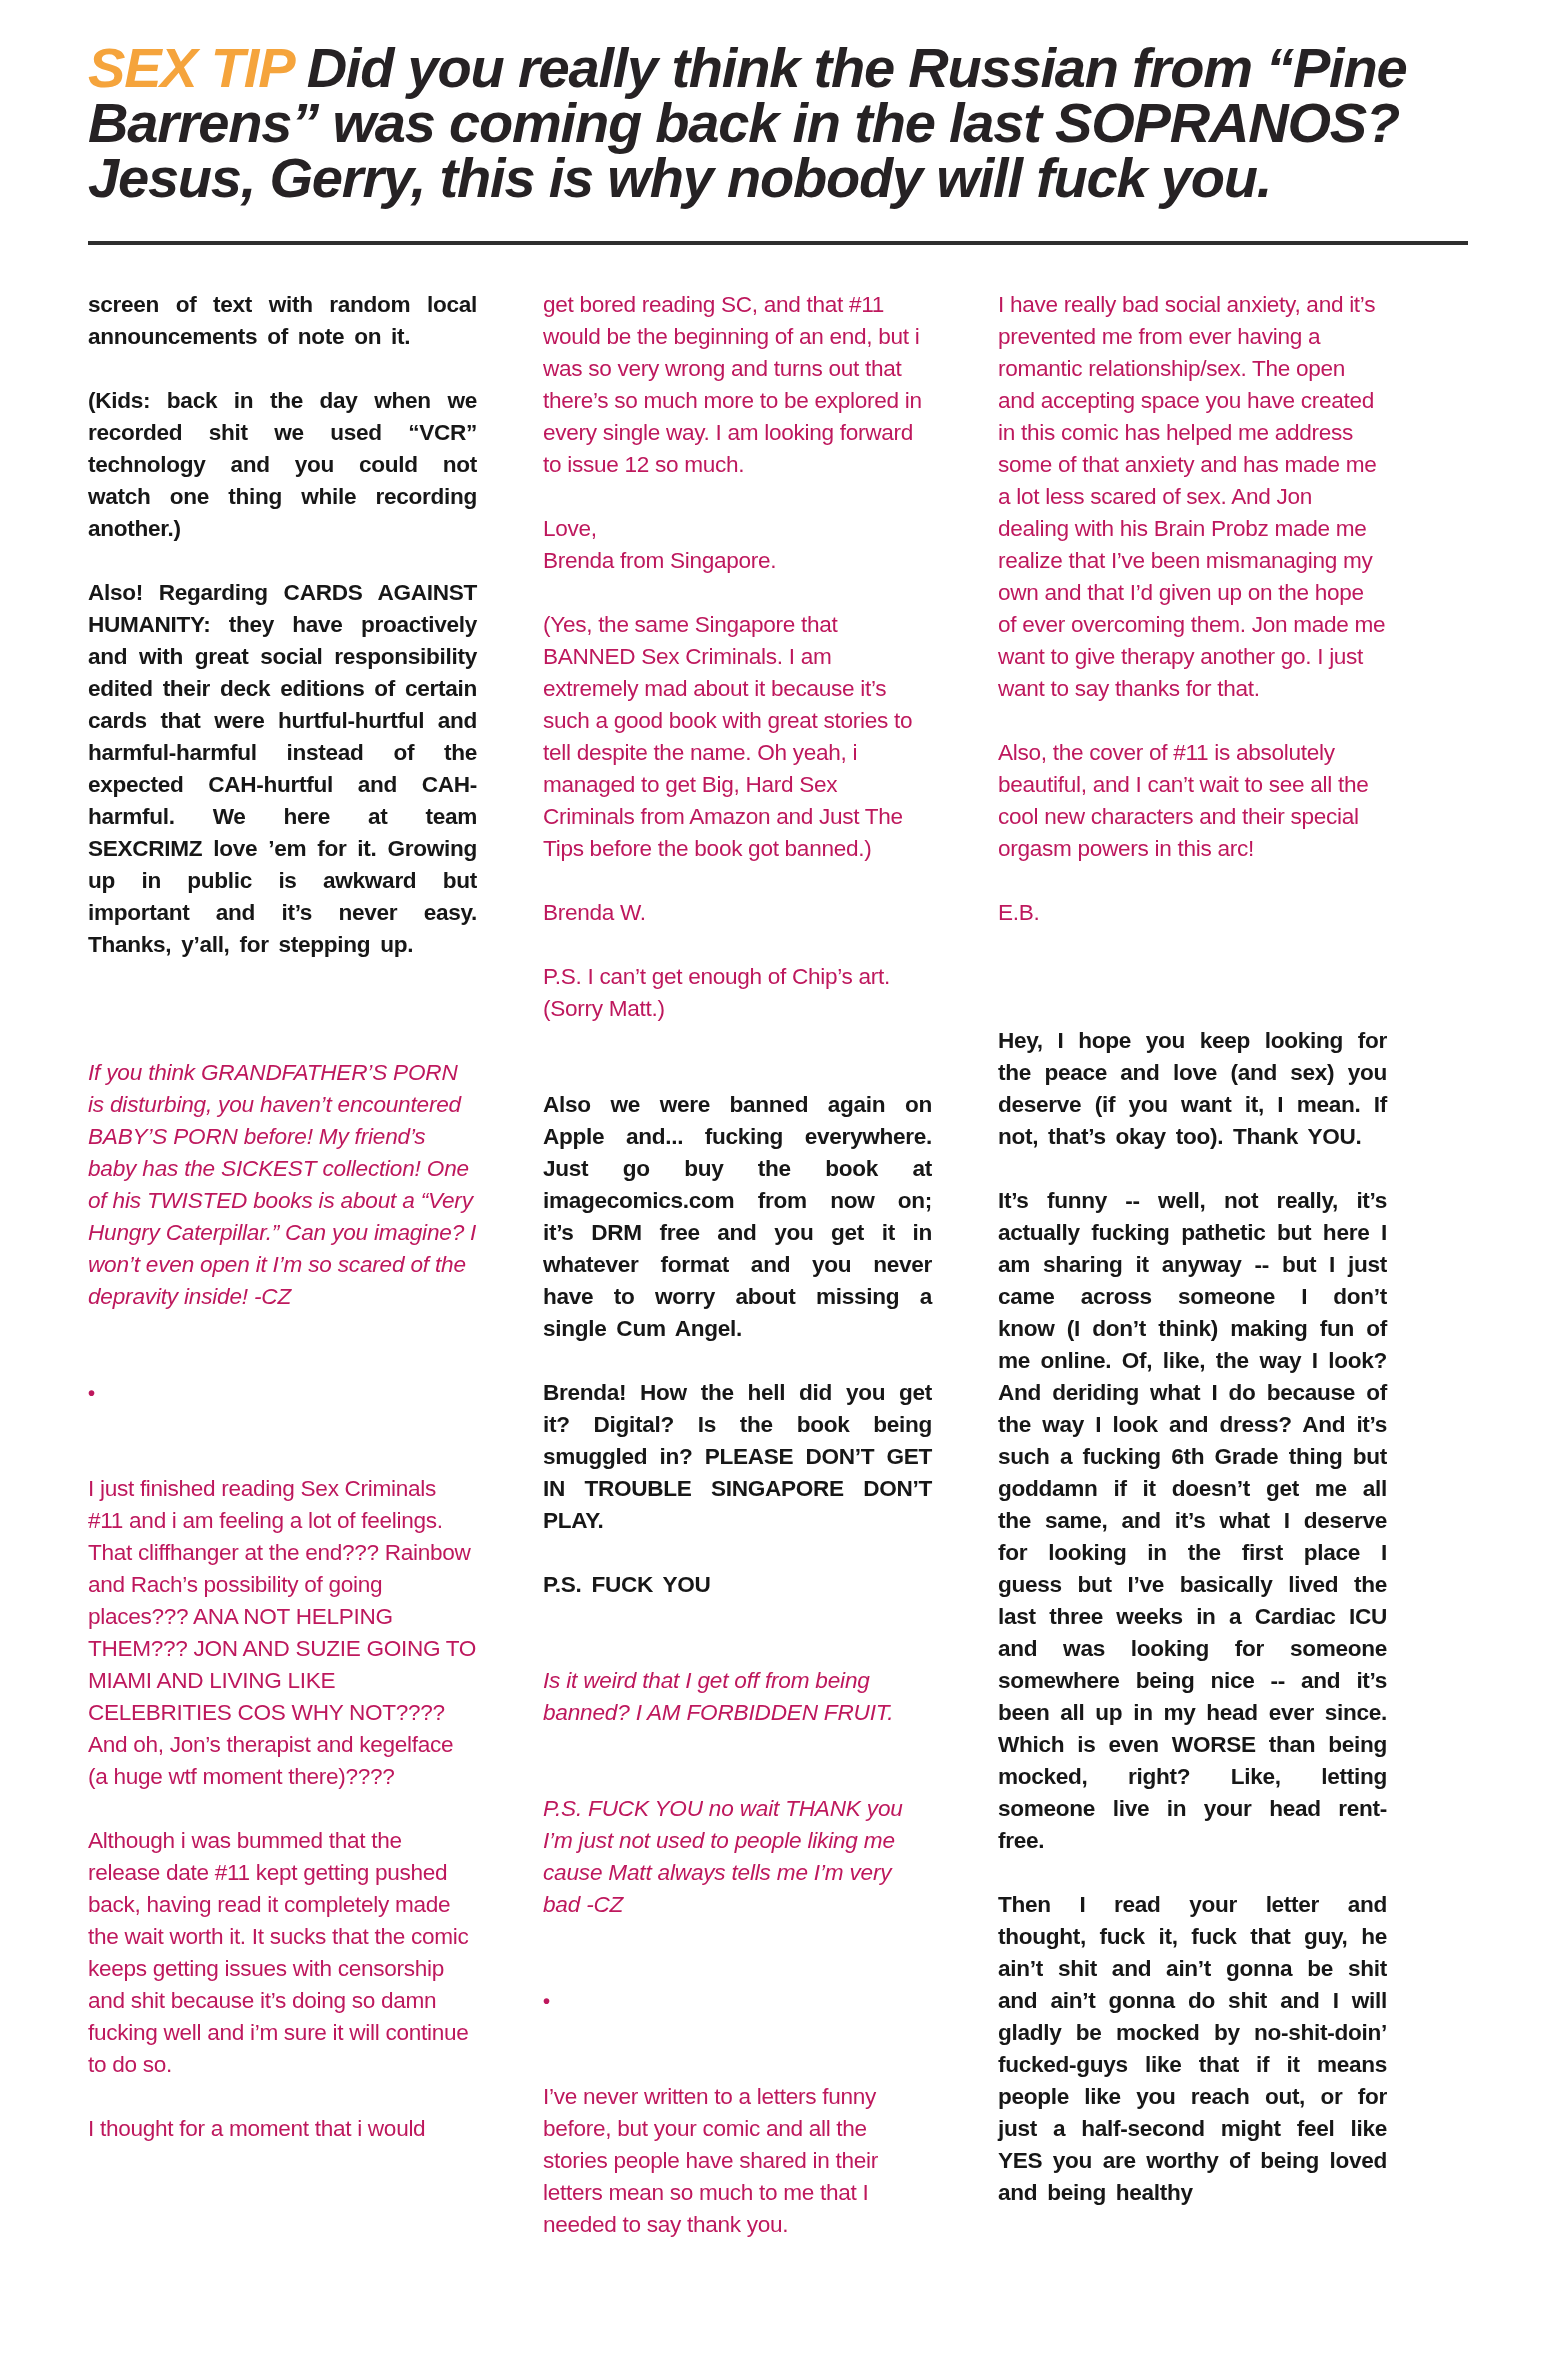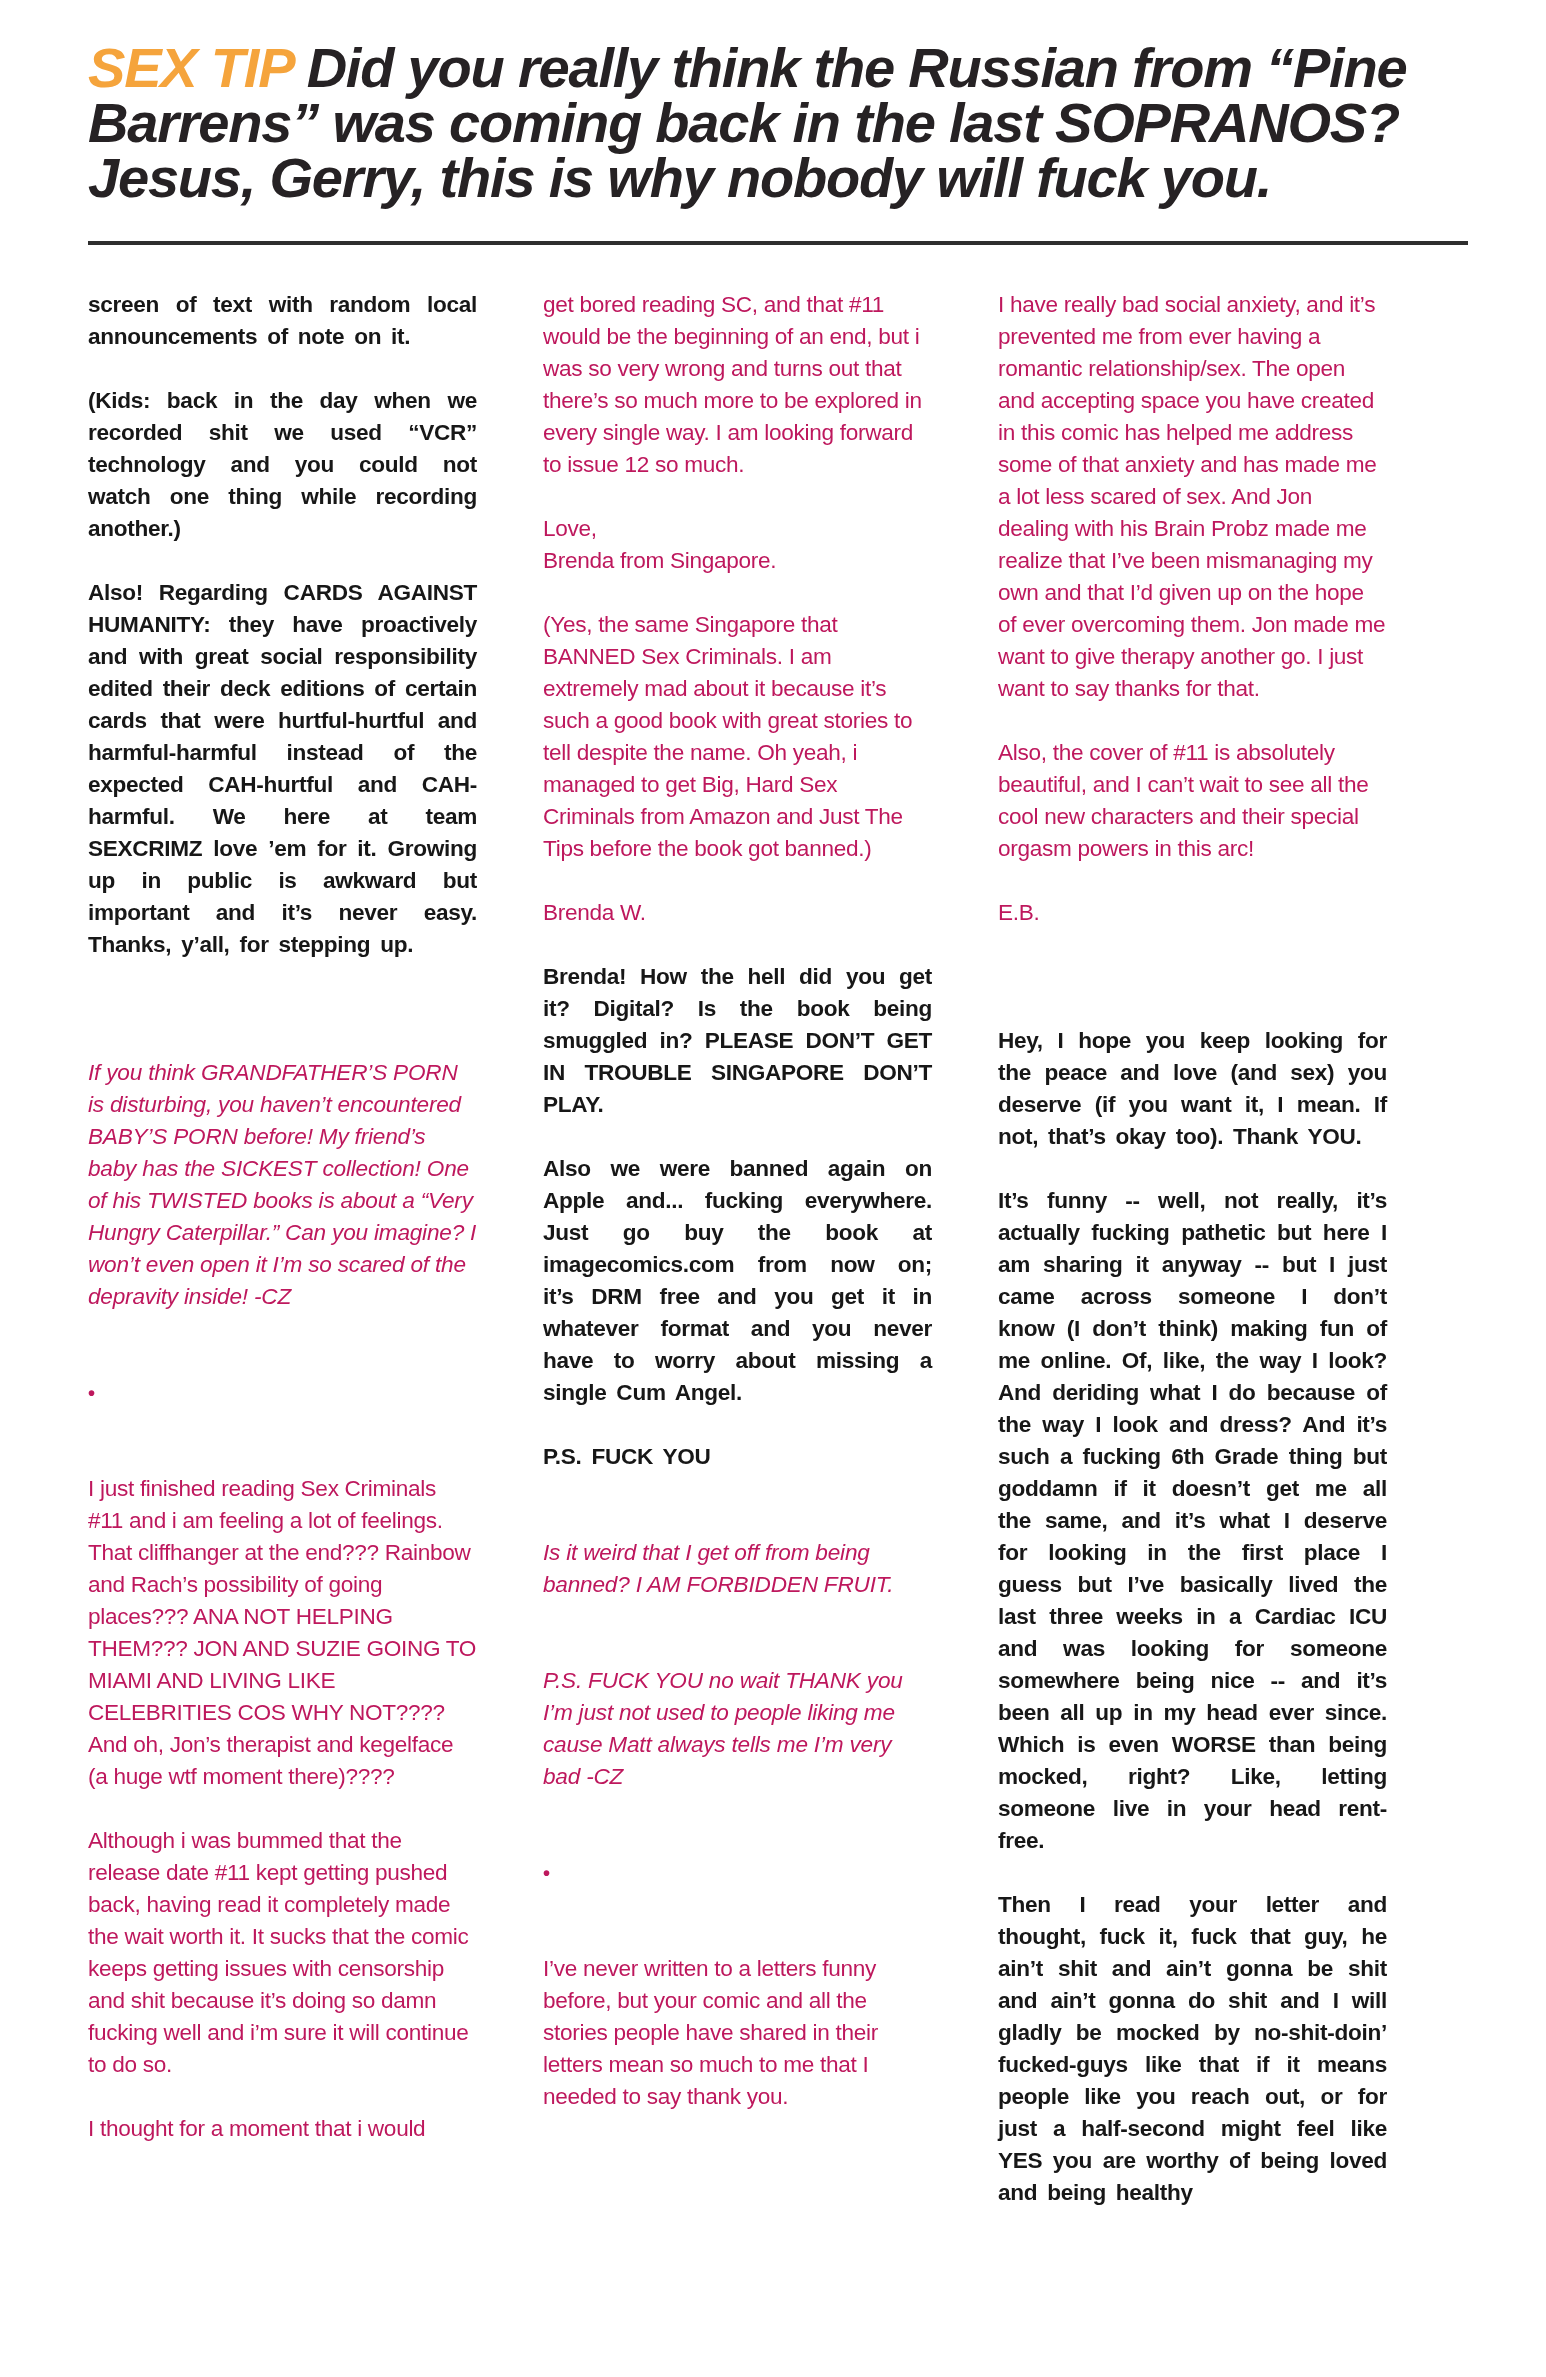--- a/index.html
+++ b/index.html
@@ -105,22 +105,23 @@
       <p class="r">Although i was bummed that the release date #11 kept getting pushed back, having read it completely made the wait worth it. It sucks that the comic keeps getting issues with censorship and shit because it’s doing so damn fucking well and i’m sure it will continue to do so.</p>
       <p class="r mb-0">I thought for a moment that i would</p>
     </div>
 
     <div class="col">
       <p class="r">get bored reading SC, and that #11 would be the beginning of an end, but i was so very wrong and turns out that there’s so much more to be explored in every single way. I am looking forward to issue 12 so much.</p>
       <p class="r">Love,
 Brenda from Singapore.</p>
       <p class="r">(Yes, the same Singapore that BANNED Sex Criminals. I am extremely mad about it because it’s such a good book with great stories to tell despite the name. Oh yeah, i managed to get Big, Hard Sex Criminals from Amazon and Just The Tips before the book got banned.)</p>
       <p class="r">Brenda W.</p>
+      <p class="r mb-md">P.S. I can’t get enough of Chip’s art. (Sorry Matt.)</p>
+      <p class="b">Also we were banned again on Apple and... fucking everywhere. Just go buy the book at imagecomics.com from now on; it’s DRM free and you get it in whatever format and you never have to worry about missing a single Cum Angel.</p>
       <p class="b">Brenda! How the hell did you get it? Digital? Is the book being smuggled in? PLEASE DON’T GET IN TROUBLE SINGAPORE DON’T PLAY.</p>
-      <p class="b">Also we were banned again on Apple and... fucking everywhere. Just go buy the book at imagecomics.com from now on; it’s DRM free and you get it in whatever format and you never have to worry about missing a single Cum Angel.</p>
       <p class="b mb-md">P.S. FUCK  YOU</p>
       <p class="bi mb-md">Is it weird that I get off from being banned? I AM FORBIDDEN FRUIT.</p>
       <p class="bi mb-md">P.S. FUCK YOU no wait THANK you I’m just not used to people liking me cause Matt always tells me I’m very bad -CZ</p>
       <p class="bullet mb-md">•</p>
       <p class="r mb-0">I’ve never written to a letters funny before, but your comic and all the stories people have shared in their letters mean so much to me that I needed to say thank you.</p>
     </div>
 
     <div class="col">
       <p class="r">I have really bad social anxiety, and it’s prevented me from ever having a romantic relationship/sex. The open and accepting space you have created in this comic has helped me address some of that anxiety and has made me a lot less scared of sex. And Jon dealing with his Brain Probz made me realize that I’ve been mismanaging my own and that I’d given up on the hope of ever overcoming them. Jon made me want to give therapy another go. I just want to say thanks for that.</p>
       <p class="r">Also, the cover of #11 is absolutely beautiful, and I can’t wait to see all the cool new characters and their special orgasm powers in this arc!</p>

